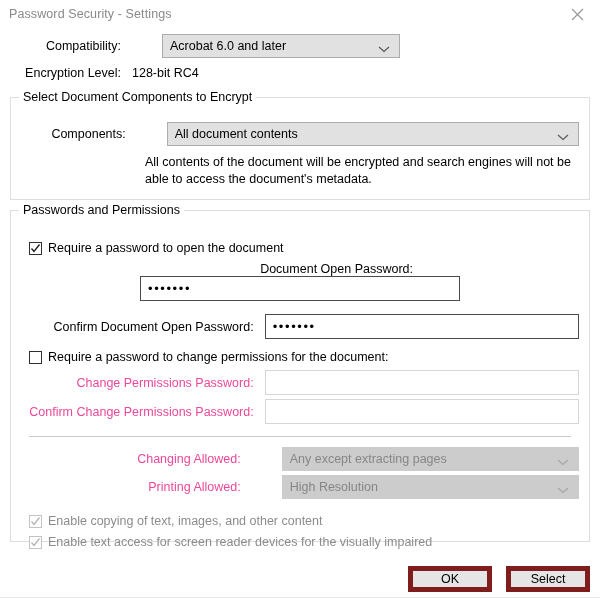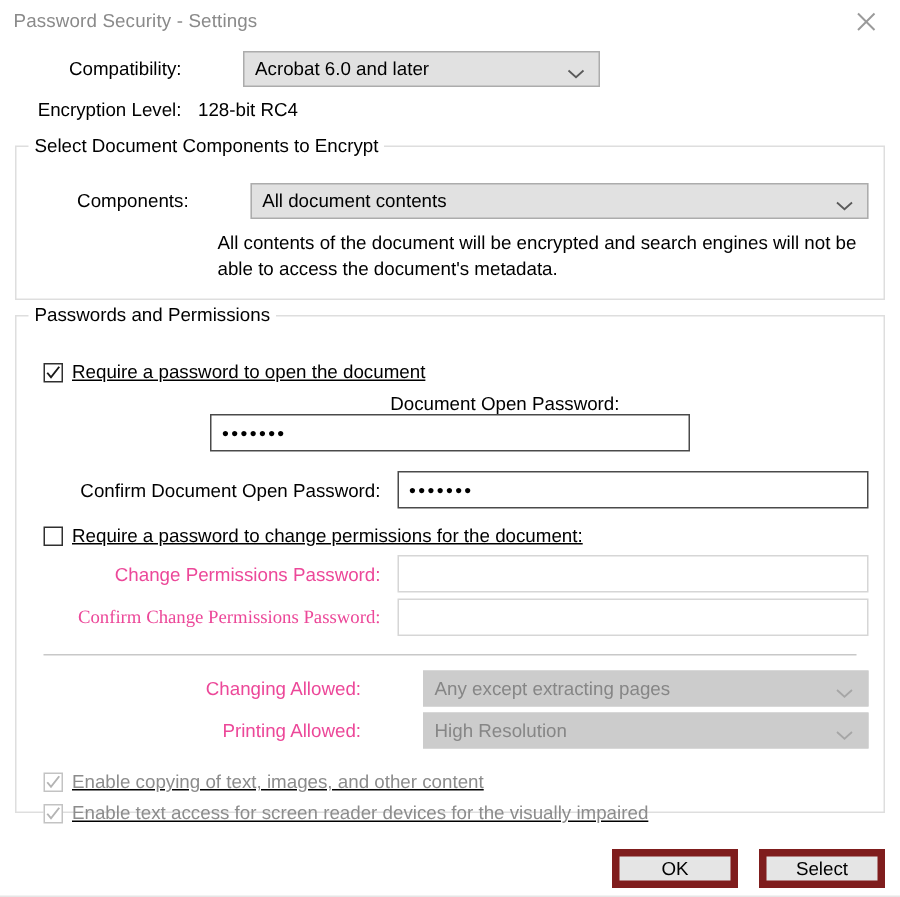--- a/index.html
+++ b/index.html
@@ -129,21 +129,20 @@
   .textinput.disabled {
     border-color: #d6d6d6;
     background: #ffffff;
   }
 
   
   .checkrow {
     display: flex;
     align-items: center;
     margin-bottom: 3px;
-    text-decoration: underline;
   }
   .cbox {
     width: 13px;
     height: 13px;
     border: 1px solid #303030;
     background: #ffffff;
     box-sizing: border-box;
     margin-right: 6px;
     flex: 0 0 auto;
     position: relative;
@@ -290,21 +289,21 @@
   </div>
 
   <div class="row" style="margin-top:6px;">
     <div class="lbl-col muted" style="width:248px;">Change Permissions Password:</div>
     <div class="textinput disabled" style="width:320px;">
       <span></span>
     </div>
   </div>
 
   <div class="row" style="margin-top:3px;">
-    <div class="lbl-col muted" style="width:248px;font-family:Liberation Serif, serif;">Confirm Change Permissions Password:</div>
+    <div class="lbl-col muted" style="width:248px;">Confirm Change Permissions Password:</div>
     <div class="textinput disabled" style="width:320px;">
       <span></span>
     </div>
   </div>
 
   <div class="hsep"></div>
 
   <div class="row" style="margin-top:6px;">
     <div class="lbl-col muted" style="width:248px;">Changing Allowed:</div>
     <div class="combo disabled" style="width:320px;">

